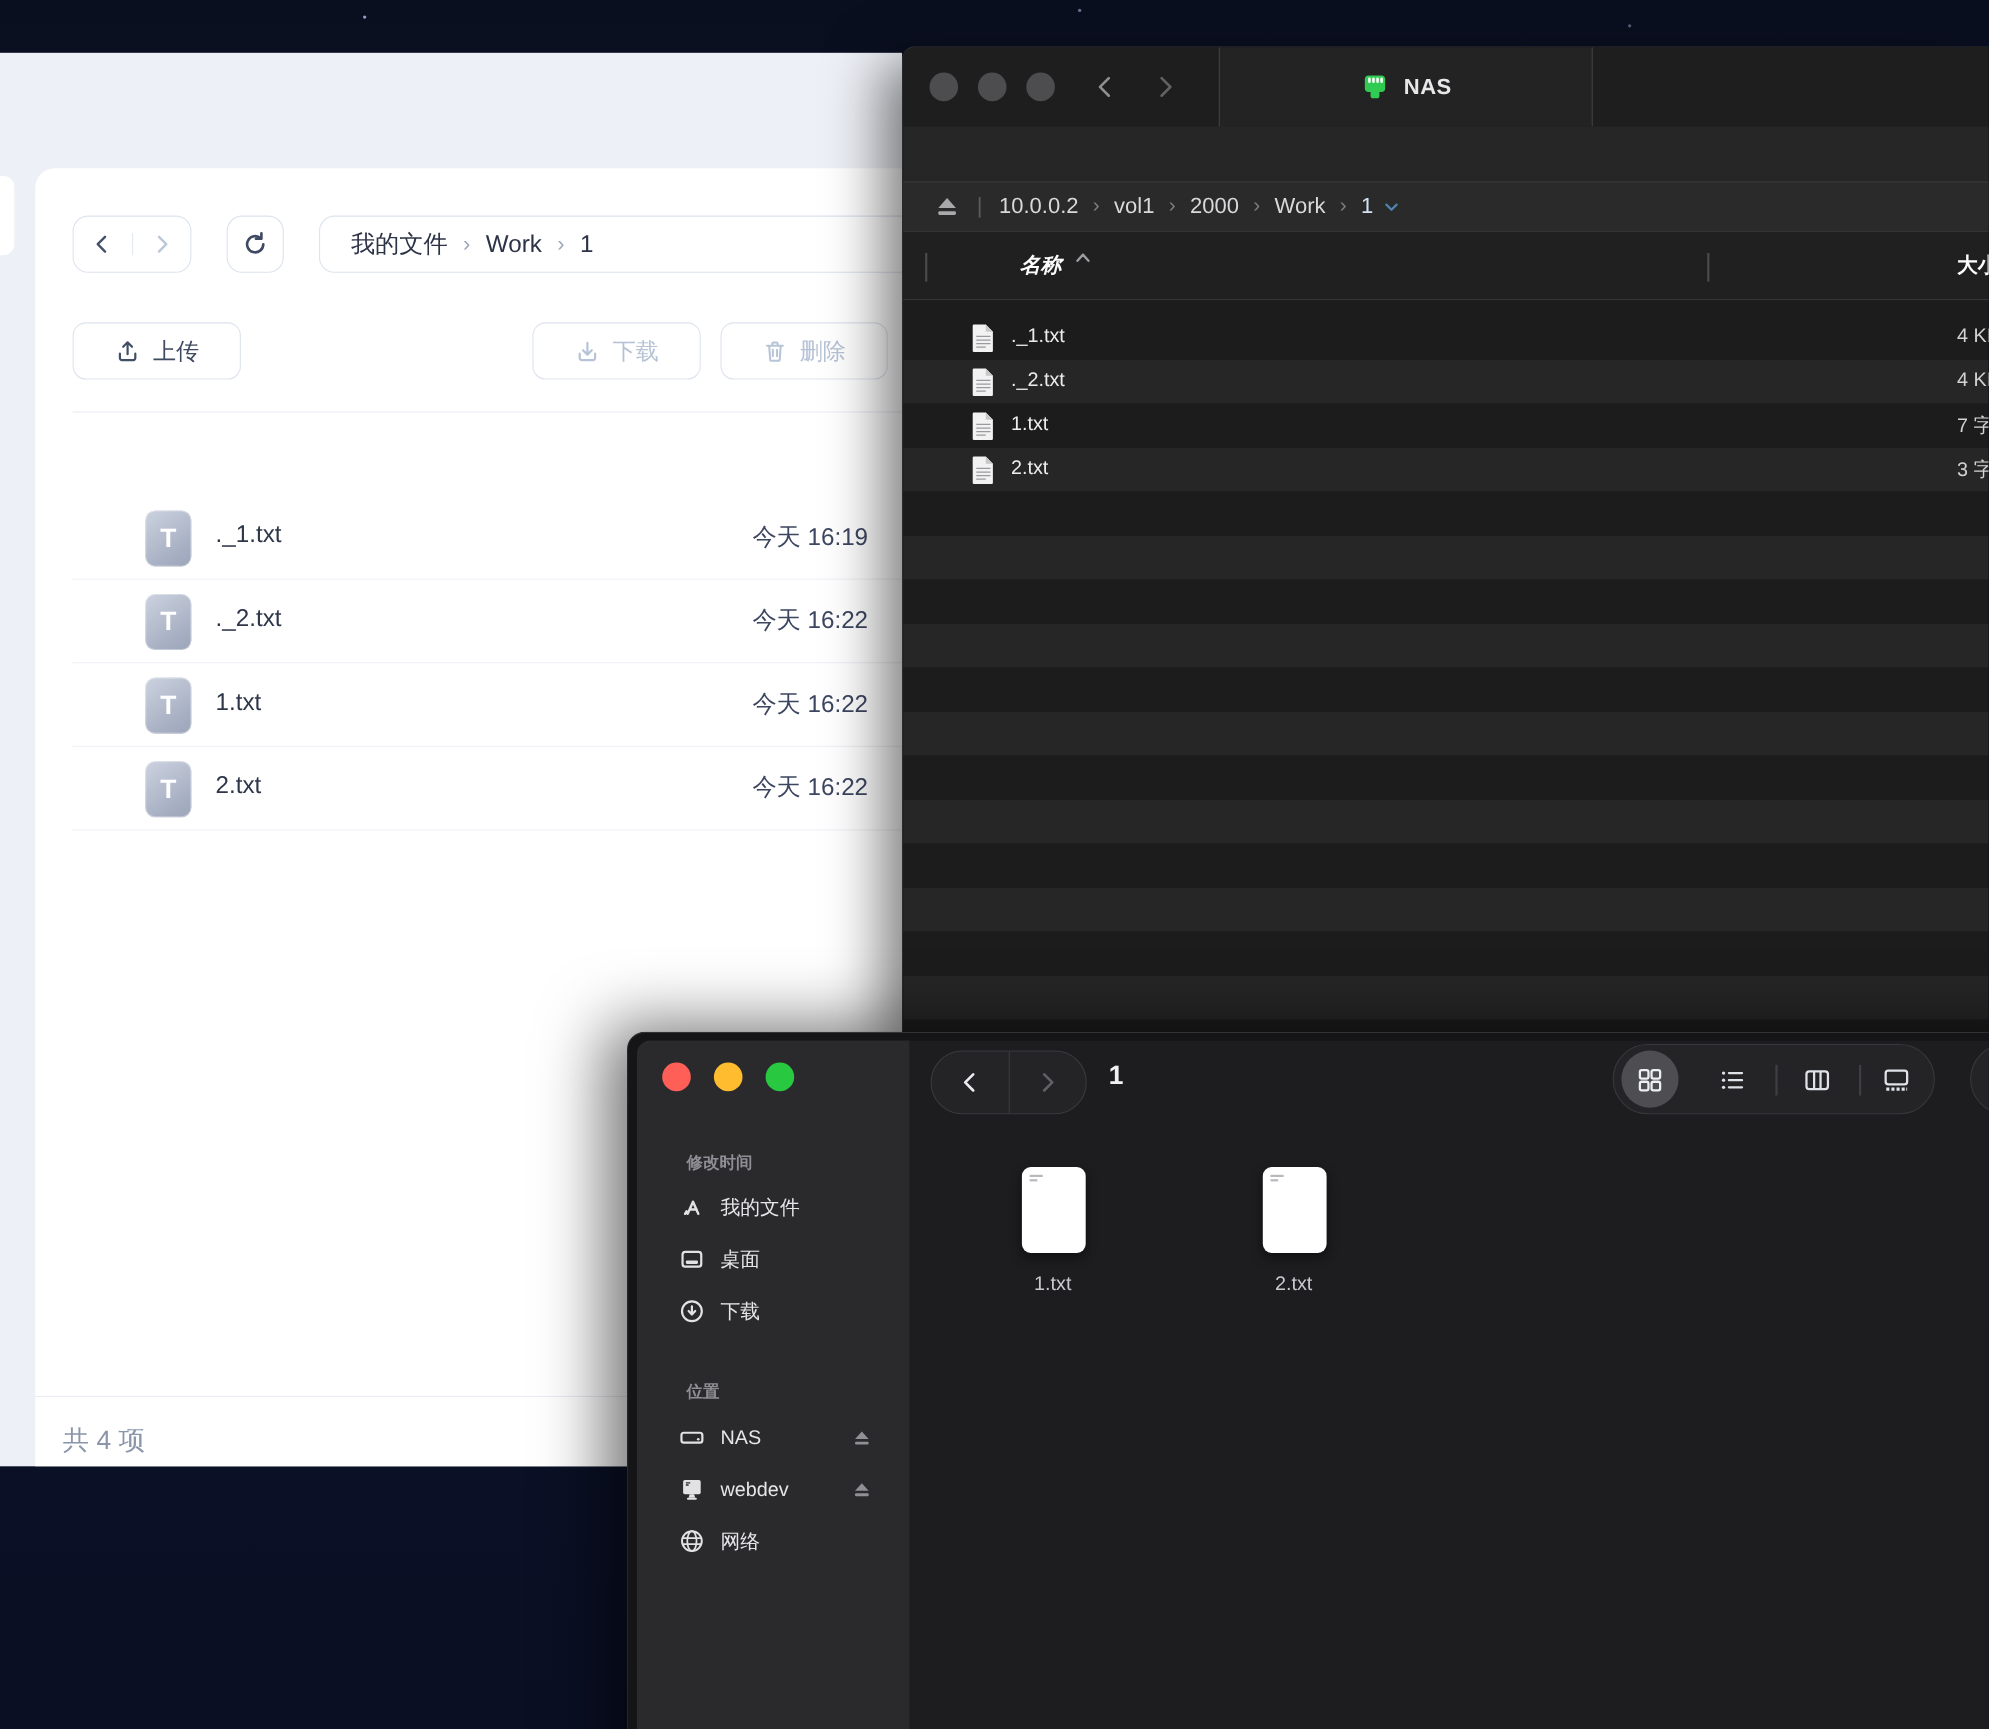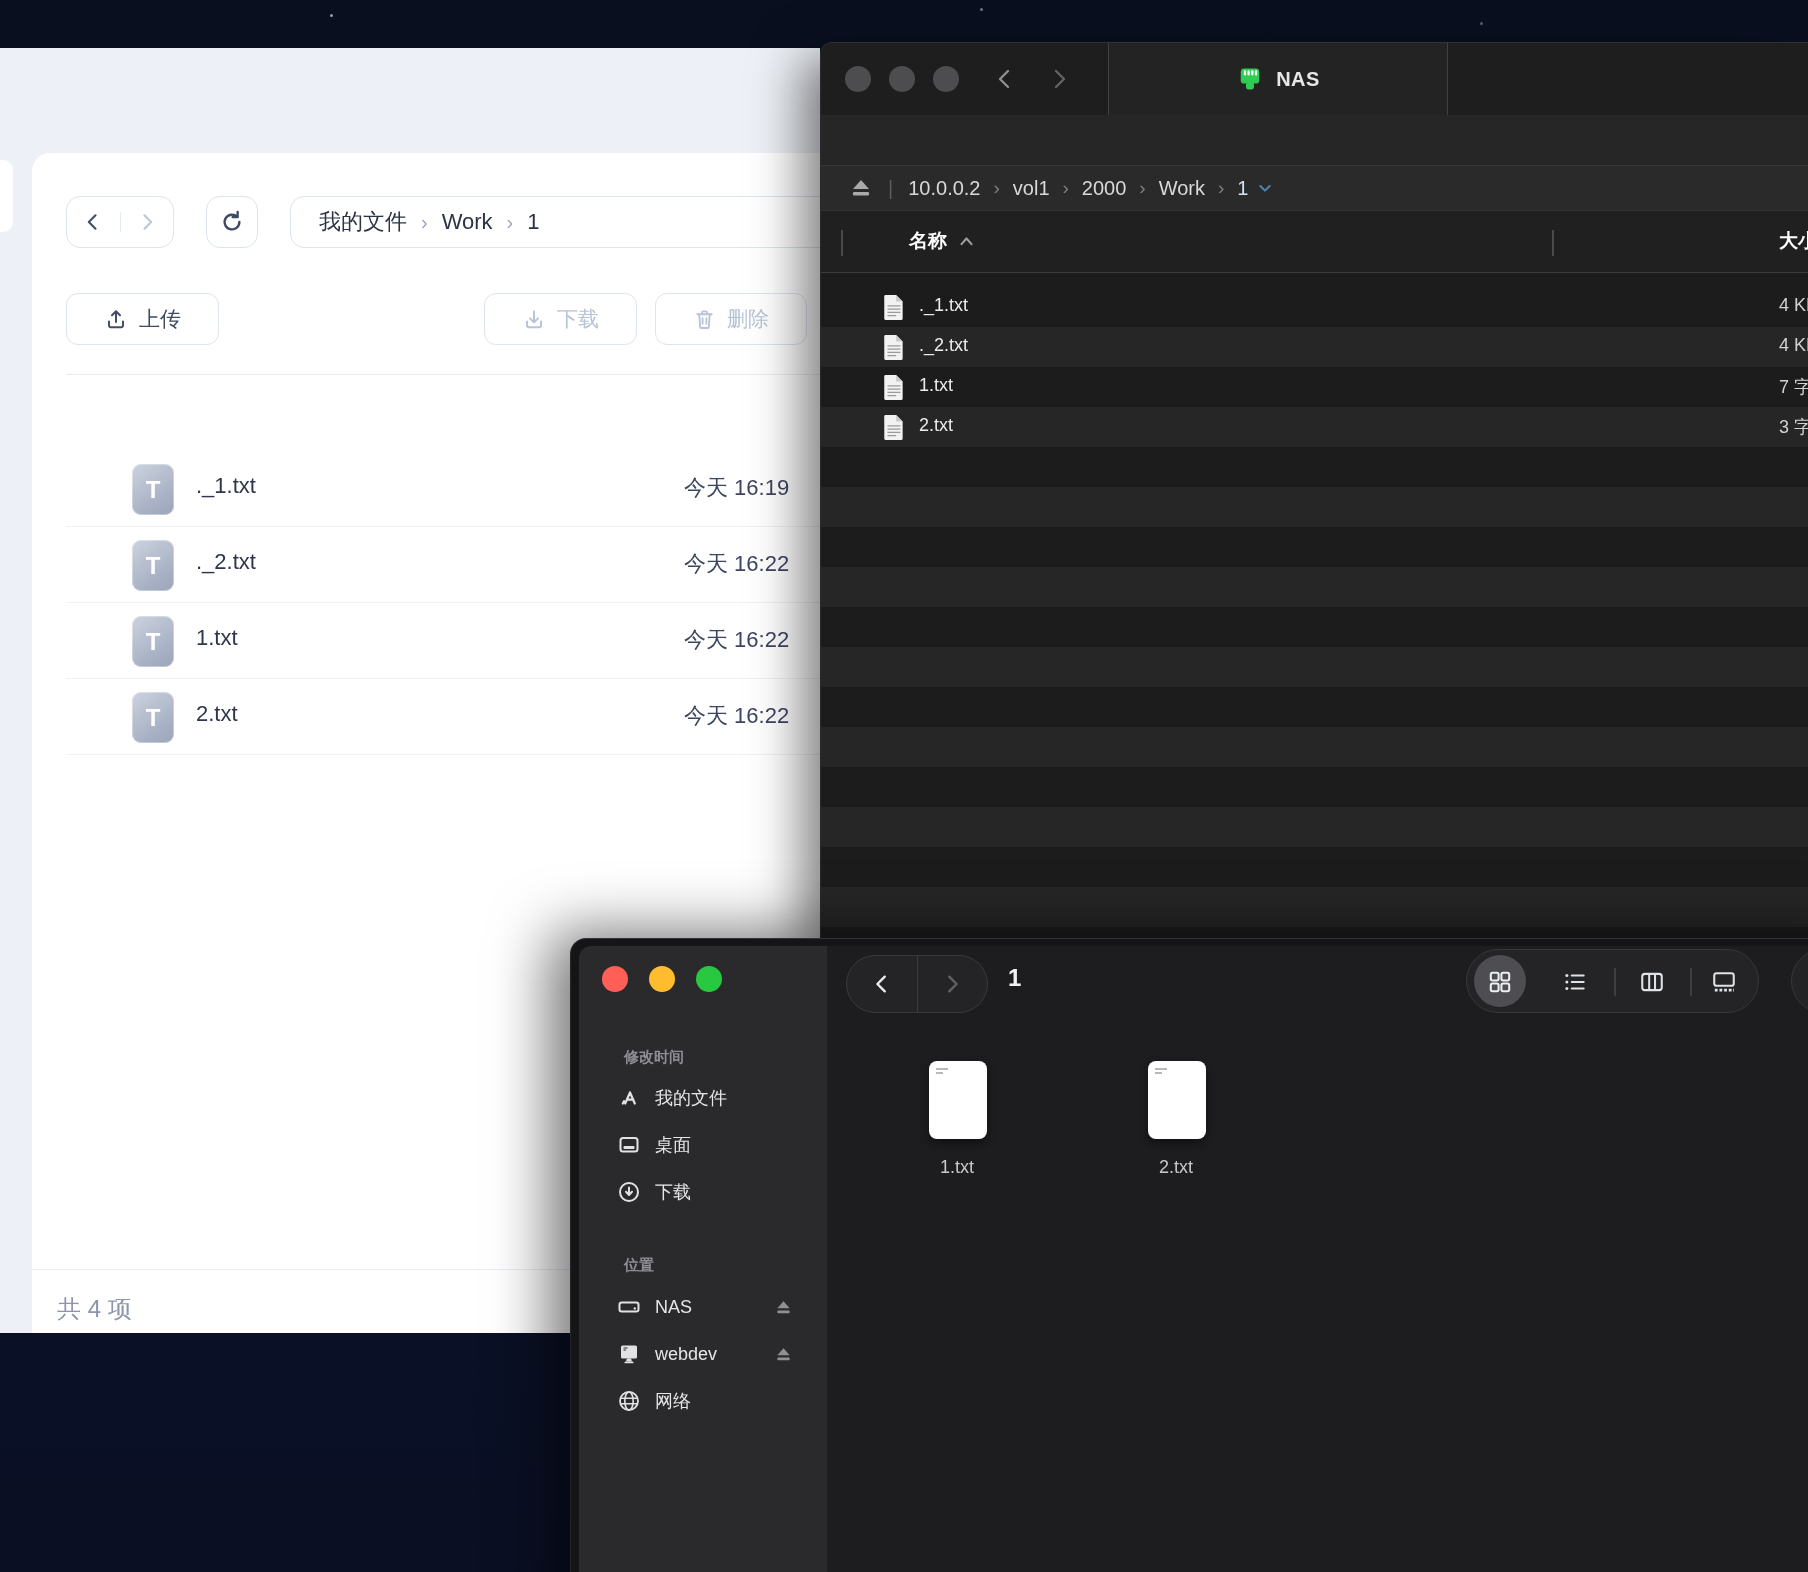--- a/index.html
+++ b/index.html
@@ -77,21 +77,21 @@
     background:#232324; display:flex; align-items:center; justify-content:center; gap:12px; }
   .nas-tab-label { color:#e8e8ea; font-weight:bold; font-size:20px; letter-spacing:.5px; }
   .nas-header { left:0; right:0; top:72px; height:92px; background:#262627; }
   .nas-crumbrow { left:0; right:0; top:122px; height:46px; background:#2a2a2b; border-top:1px solid #39393b; border-bottom:1px solid #333335;
     display:flex; align-items:center; padding-left:28px; gap:13px; font-size:20px; color:#d9d9db; }
   .nas-crumb-sep { color:#808083; font-size:19px; }
   .nas-crumb-pipe { color:#5c5c5f; margin:0 2px; }
   .nas-crumb-current { color:#d3e2f2; }
   .nas-colheader { left:0; right:0; top:168px; height:62px; background:#202021; border-bottom:1px solid #3b3b3e; }
   .nas-colheader .vline { top:19px; width:1.5px; height:26px; background:#4a4a4d; }
-  .nas-colname { left:88px; top:17px; font-size:19px; font-weight:bold; color:#fdfdfd; display:flex; gap:12px; align-items:center; }
+  .nas-colname { left:106px; top:17px; font-size:19px; font-weight:bold; color:#fdfdfd; display:flex; gap:12px; align-items:flex-start;font-style:italic; }
   .nas-size-col { left:958px; top:17px; font-size:19px; font-weight:bold; color:#fdfdfd; white-space:nowrap; }
   .nas-list { left:0; right:0; top:230px; bottom:0; overflow:hidden; }
   .nas-stripe { position:absolute; left:0; right:0; background:#1c1c1d; }
   .nas-stripe.alt { background:#262627; }
   .nas-row { left:0; right:0; height:40px; }
   .nas-row .doc { left:62px; top:7px; }
   .nas-fname { left:98px; top:8px; font-size:18px; color:#ececee; }
   .nas-fsize { left:958px; top:8px; font-size:18px; color:#d2d2d4; white-space:nowrap; }
 
   

